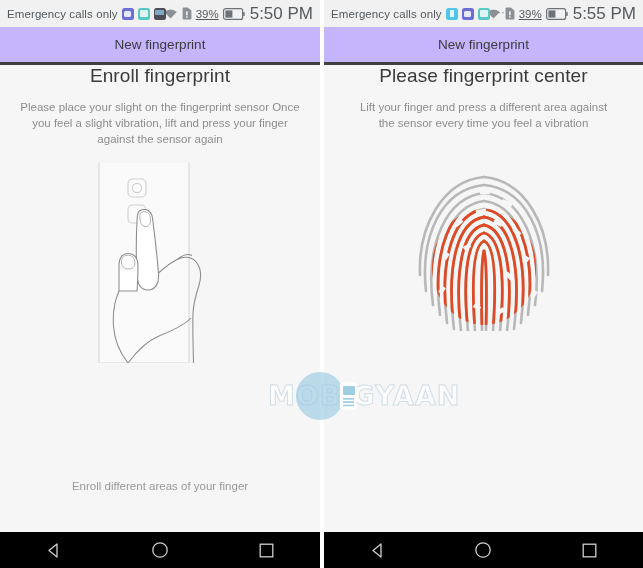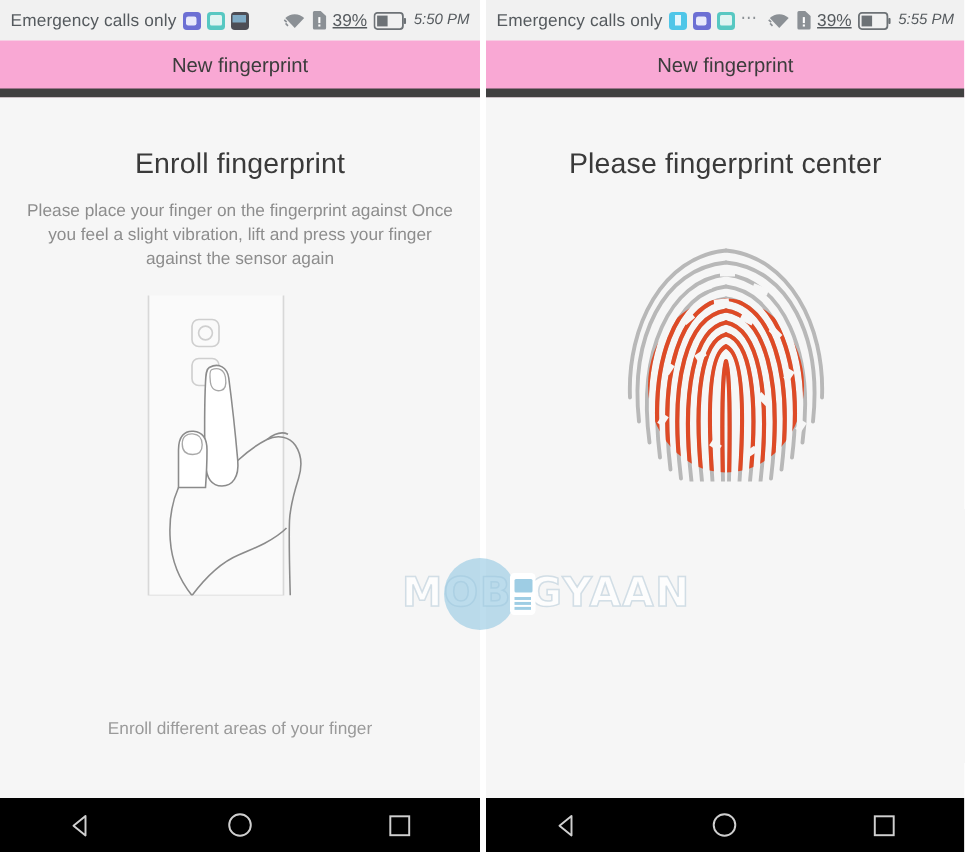--- a/index.html
+++ b/index.html
@@ -8,23 +8,24 @@
     width: 643px;
     height: 568px;
     overflow: hidden;
     background: #ffffff;
     font-family: "Liberation Sans", sans-serif;
   }
 
   .screens {
     position: relative;
     width: 643px;
-    height: 496px;
+    height: 568px;
     display: flex;
     background: #ffffff;
+    align-items: center;
   }
 
   .panel {
     position: relative;
     height: 568px;
     background: #f6f6f6;
     display: flex;
     flex-direction: column;
     overflow: hidden;
   }
@@ -102,54 +103,52 @@
     line-height: 6px;
     padding-bottom: 4px;
   }
   .sb-pct {
     font-size: 11.5px;
     color: #555a5e;
     white-space: nowrap;
     text-decoration: underline;
   }
   .sb-time {
-    font-size: 10px;
+    font-size: 17px;
     color: #555a5e;
     white-space: nowrap;
     padding-left: 1px;
-    font-style: italic;
   }
   .ico-svg { display: block; }
 
   
   .titlebar {
     height: 38px;
-    background: #f9a8d4;
-    border-bottom: 6px solid #404040;
+    background: #c4b5fd;
+    border-bottom: 3px solid #404040;
     display: flex;
     align-items: center;
     justify-content: center;
     flex: 0 0 auto;
   }
   .titlebar .title {
     font-size: 13.5px;
     color: #3c3c3c;
   }
 
   
   .content {
     flex: 1 1 auto;
     background: #f6f6f6;
     display: flex;
     flex-direction: column;
     align-items: center;
     position: relative;
   }
   .heading {
-    margin-top: 34px;
     font-size: 19px;
     color: #3a3a3a;
     text-align: center;
     font-weight: normal;
     letter-spacing: 0.1px;
   }
   .subtext {
     margin-top: 12px;
     font-size: 11.5px;
     line-height: 16px;
@@ -289,21 +288,21 @@
         <span class="sb-time">5:50 PM</span>
       </div>
     </div>
 
     <div class="titlebar">
       <span class="title">New fingerprint</span>
     </div>
 
     <div class="content">
       <h1 class="heading">Enroll fingerprint</h1>
-      <p class="subtext">Please place your finger on the fingerprint against Once you feel a slight vibration, lift and press your finger against the sensor again</p>
+      <p class="subtext">Please place your slight on the fingerprint sensor Once you feel a slight vibration, lift and press your finger against the sensor again</p>
 
       <div class="art left-art">
         <svg width="170" height="200" viewBox="0 0 170 200">
 
           <path d="M24 -18 h78 a12 12 0 0 1 12 12 V200 H24 Z" fill="#fafafa" stroke="#d8d8d8" stroke-width="1.1"></path>
 
           <rect x="53" y="16" width="18" height="18" rx="4.5" ry="4.5" fill="none" stroke="#cfcfcf" stroke-width="1.1"></rect>
           <circle cx="62" cy="25" r="4.6" fill="none" stroke="#cfcfcf" stroke-width="1.1"></circle>
 
           <rect x="53" y="42" width="18" height="18" rx="4.5" ry="4.5" fill="none" stroke="#cfcfcf" stroke-width="1.1"></rect>
@@ -389,20 +388,21 @@
         <span class="sb-time">5:55 PM</span>
       </div>
     </div>
 
     <div class="titlebar">
       <span class="title">New fingerprint</span>
     </div>
 
     <div class="content">
       <h1 class="heading">Please fingerprint center</h1>
+      <p class="subtext">Lift your finger and press a different area against the sensor every time you feel a vibration</p>
 
       <div class="art right-art">
         <svg width="140" height="168" viewBox="0 0 140 168">
           <g fill="none" stroke-linecap="round" stroke-width="2.6" stroke="#b8b8b8">
 
             <path d="M6 112 C4 64 28 18 70 14"></path>
             <path d="M134 112 C136 64 112 18 70 14"></path>
             <path d="M12 128 C6 72 28 26 70 22"></path>
             <path d="M128 128 C134 72 112 26 70 22"></path>
             <path d="M19 142 C11 82 32 34 70 30"></path>

